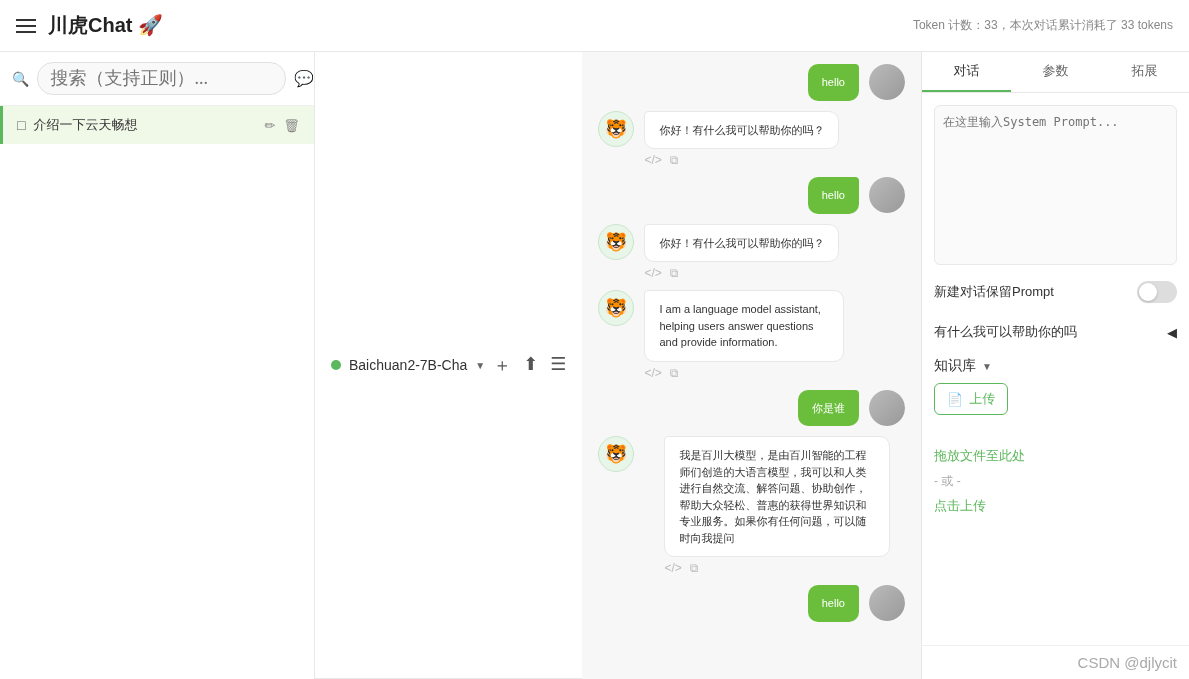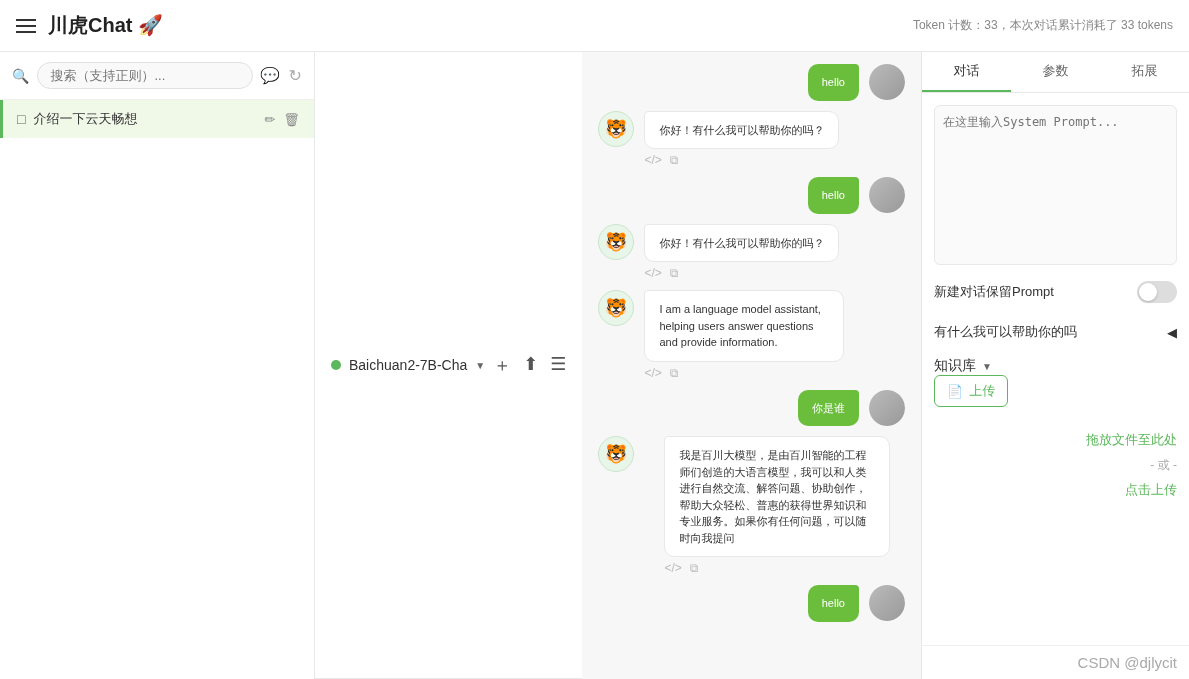--- a/index.html
+++ b/index.html
@@ -11,21 +11,21 @@
     .hamburger-icon span { display: block; width: 20px; height: 2px; background: #333; }
     .app-title { font-size: 20px; font-weight: 600; color: #222; }
     .token-info { margin-left: auto; font-size: 12px; color: #888; }
 
     
     .main { display: flex; flex: 1; overflow: hidden; }
 
     
     .sidebar { width: 315px; background: #fff; border-right: 1px solid #e8e8e8; display: flex; flex-direction: column; }
     .search-bar { display: flex; align-items: center; padding: 10px 12px; border-bottom: 1px solid #f0f0f0; gap: 8px; }
-    .search-input { flex: 1; border: 1px solid #e0e0e0; border-radius: 16px; padding: 5px 12px; font-size: 13px; color: #8b5cf6; background: #f9f9f9; outline: none; }
+    .search-input { flex: 1; border: 1px solid #e0e0e0; border-radius: 16px; padding: 5px 12px; font-size: 18px; color: #8b5cf6; background: #f9f9f9; outline: none; font-family: Liberation Serif, serif; }
     .search-icons { display: flex; gap: 8px; color: #aaa; }
     .search-icons span { cursor: pointer; font-size: 16px; }
     .sidebar-item { display: flex; align-items: center; padding: 10px 14px; cursor: pointer; background: #f0f8e8; border-left: 3px solid #5cb85c; gap: 8px; }
     .sidebar-item-icon { color: #666; font-size: 14px; }
     .sidebar-item-text { flex: 1; font-size: 13px; color: #333; }
     .sidebar-item-actions { display: flex; gap: 8px; color: #888; }
     .sidebar-item-actions span { cursor: pointer; font-size: 13px; }
 
     
     .chat-area { flex: 1; display: flex; flex-direction: row; background: #f7f7f7; }
@@ -59,25 +59,25 @@
     .right-tab.active { color: #333; border-bottom: 2px solid #5cb85c; font-weight: 500; }
     .right-content { flex: 1; padding: 12px; display: flex; flex-direction: column; gap: 12px; overflow-y: auto; }
     .system-prompt-area { border: 1px solid #e8e8e8; border-radius: 6px; padding: 8px; font-size: 12px; color: #aaa; height: 160px; resize: none; background: #fafafa; outline: none; width: 100%; }
     .prompt-setting { display: flex; align-items: center; justify-content: space-between; font-size: 13px; color: #333; padding: 4px 0; }
     .toggle { width: 40px; height: 22px; background: #ddd; border-radius: 11px; position: relative; cursor: pointer; }
     .toggle-inner { width: 18px; height: 18px; background: #fff; border-radius: 50%; position: absolute; top: 2px; left: 2px; transition: left 0.2s; box-shadow: 0 1px 3px rgba(0,0,0,0.2); }
     .load-prompt { display: flex; align-items: center; justify-content: space-between; font-size: 13px; color: #333; padding: 4px 0; cursor: pointer; }
     .section-title { font-size: 14px; font-weight: 500; color: #333; display: flex; align-items: center; gap: 6px; }
     .section-title .arrow { font-size: 10px; color: #666; }
     .upload-btn { display: flex; align-items: center; gap: 6px; border: 1px solid #5cb85c; color: #5cb85c; border-radius: 6px; padding: 6px 12px; font-size: 13px; cursor: pointer; width: fit-content; }
-    .drop-zone { text-align: right; color: #5cb85c; font-size: 13px; padding: 20px 0; line-height: 2; }
+    .drop-zone { text-align: left; color: #5cb85c; font-size: 13px; padding: 20px 0; line-height: 2; }
     .divider-text { color: #aaa; font-size: 12px; }
     .csdn-credit { font-size: 15px; color: #aaa; text-align: right; padding: 8px 12px; border-top: 1px solid #f0f0f0; margin-top: auto; }
 
-    .knowledge-section { display: flex; flex-direction: column; }
+    .knowledge-section { display: flex; flex-direction: column; gap: 8px; }
   </style>
 </head>
 <body>
 
 <div class="header">
   <div class="hamburger-icon">
     <span></span>
       <span></span>
       <span></span>
   </div>

